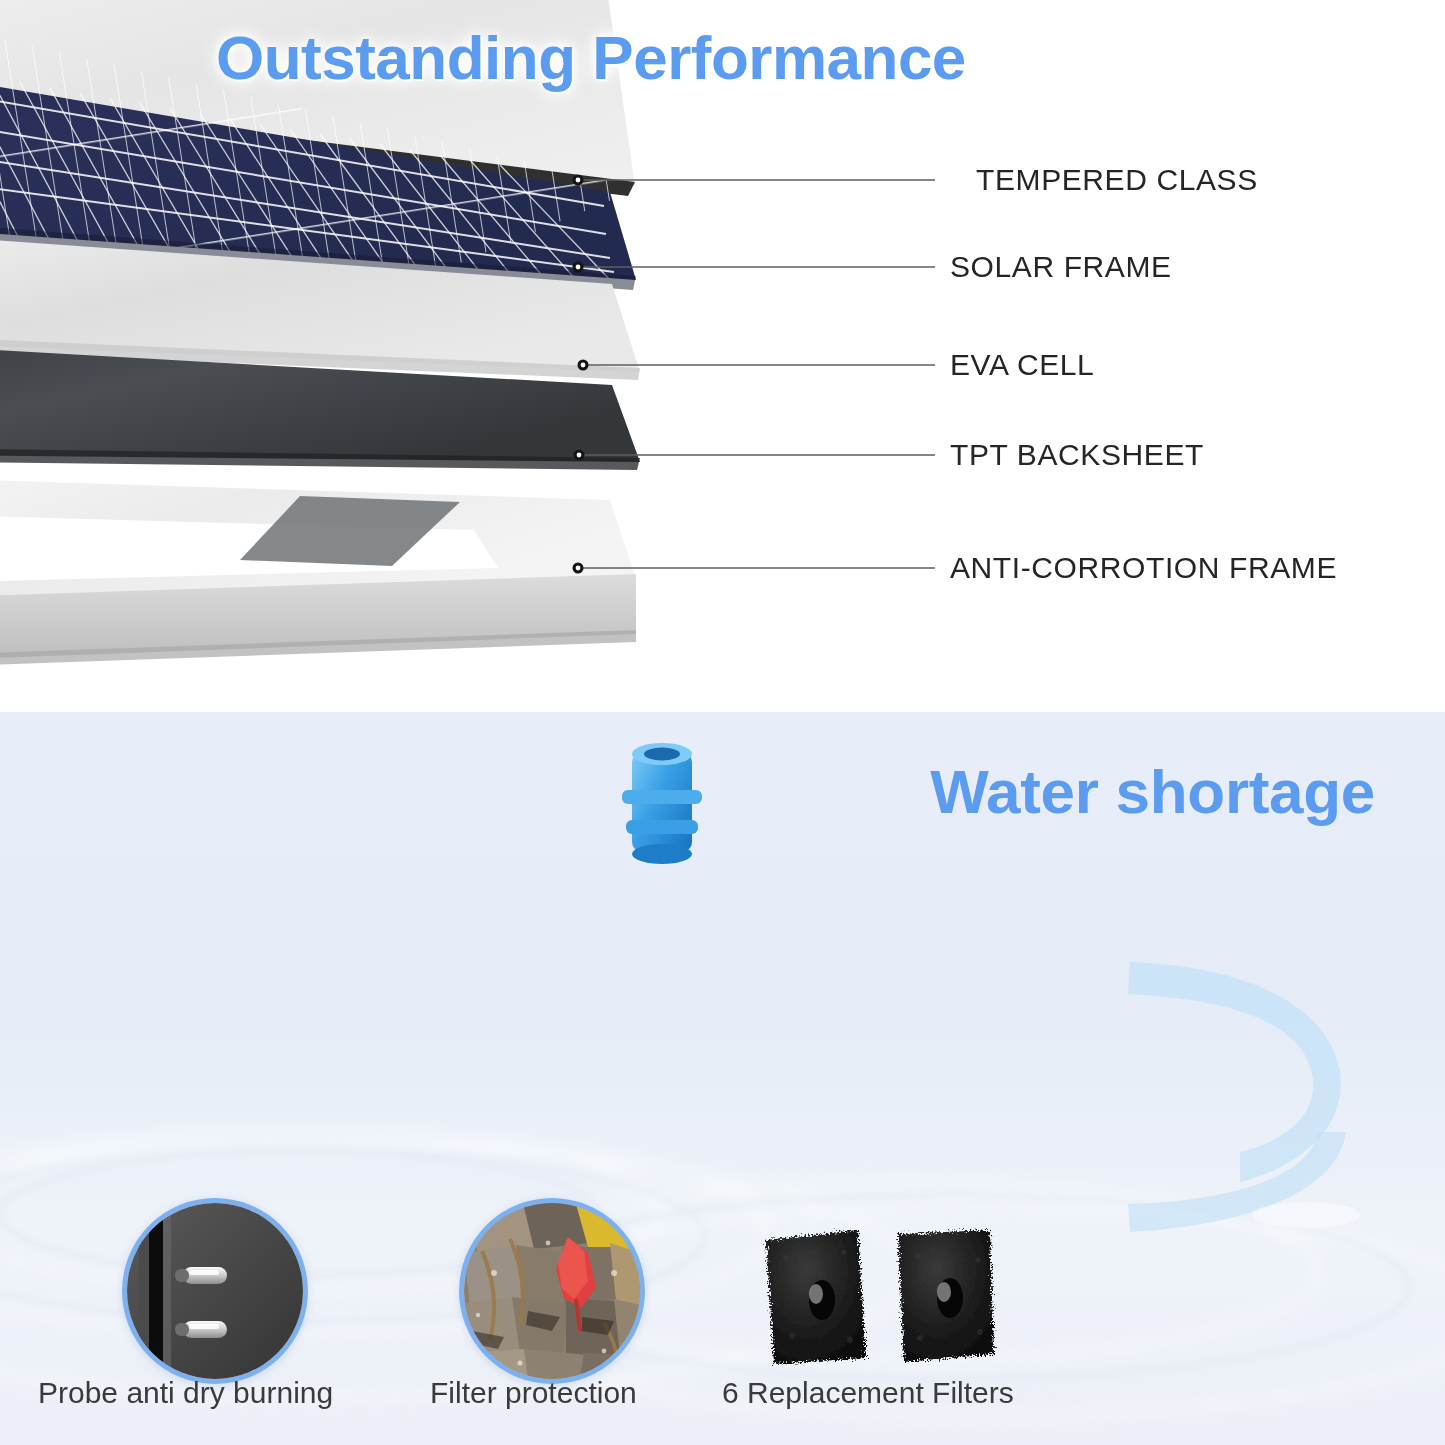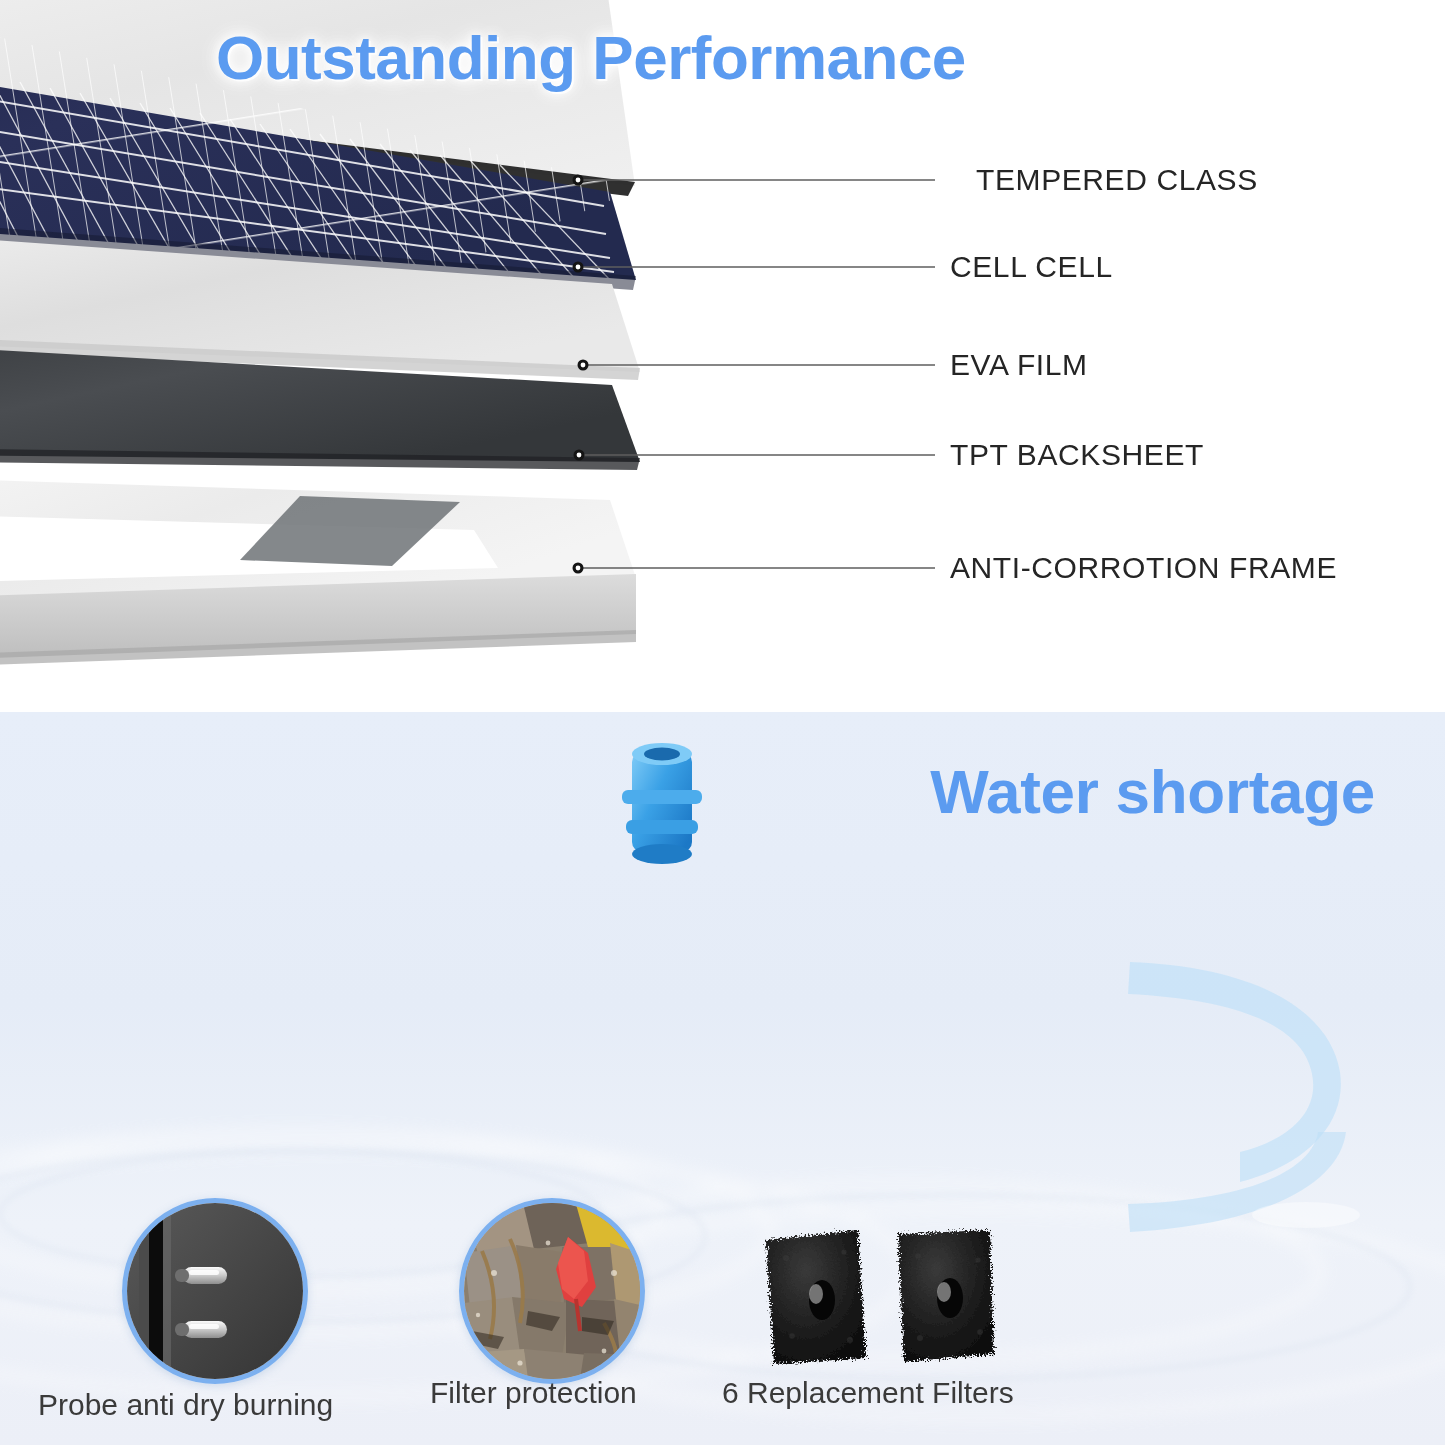--- a/index.html
+++ b/index.html
@@ -204,22 +204,22 @@
         <circle cx="579" cy="455" r="5.5"></circle>
           <circle cx="579" cy="455" r="2.4" fill="#ffffff"></circle>
         <circle cx="578" cy="568" r="5.5"></circle>
           <circle cx="578" cy="568" r="2.4" fill="#ffffff"></circle>
       </g>
     </svg>
 
     <div id="main-title">Outstanding Performance</div>
 
     <div class="layer-label" style="left:950px;top:163px;margin-left:26px;">TEMPERED CLASS</div>
-    <div class="layer-label" style="left:950px;top:250px;">CELL CELL</div>
-    <div class="layer-label" style="left:950px;top:348px;">EVA FILM</div>
+    <div class="layer-label" style="left:950px;top:250px;">SOLAR FRAME</div>
+    <div class="layer-label" style="left:950px;top:348px;">EVA CELL</div>
     <div class="layer-label" style="left:950px;top:438px;">TPT BACKSHEET</div>
     <div class="layer-label" style="left:950px;top:551px;">ANTI-CORROTION FRAME</div>
   </div>
 
   <div id="bottom-section">
 
     <svg id="bottom-svg" width="1445" height="733" viewBox="0 0 1445 733">
       <defs>
         <linearGradient id="bgWater" x1="0" y1="0" x2="0" y2="1">
           <stop offset="0%" stop-color="#e7eef9"></stop>
@@ -568,17 +568,17 @@
           <circle cx="40" cy="124" r="2.8"></circle>
         <circle cx="98" cy="128" r="3"></circle>
           <circle cx="166" cy="44" r="2.8"></circle>
           <circle cx="226" cy="48" r="2.6"></circle>
         <circle cx="168" cy="126" r="3"></circle>
           <circle cx="228" cy="120" r="2.8"></circle>
       </g>
     </svg>
   </div>
 
-  <div class="caption" style="left:38px;top:1376px;margin-top:12px;">Probe anti dry burning</div>
+  <div class="caption" style="left:38px;top:1376px;">Probe anti dry burning</div>
   <div class="caption" style="left:430px;top:1376px;">Filter protection</div>
   <div class="caption" style="left:722px;top:1376px;">6 Replacement Filters</div>
 
 </div>
 
 </body></html>

